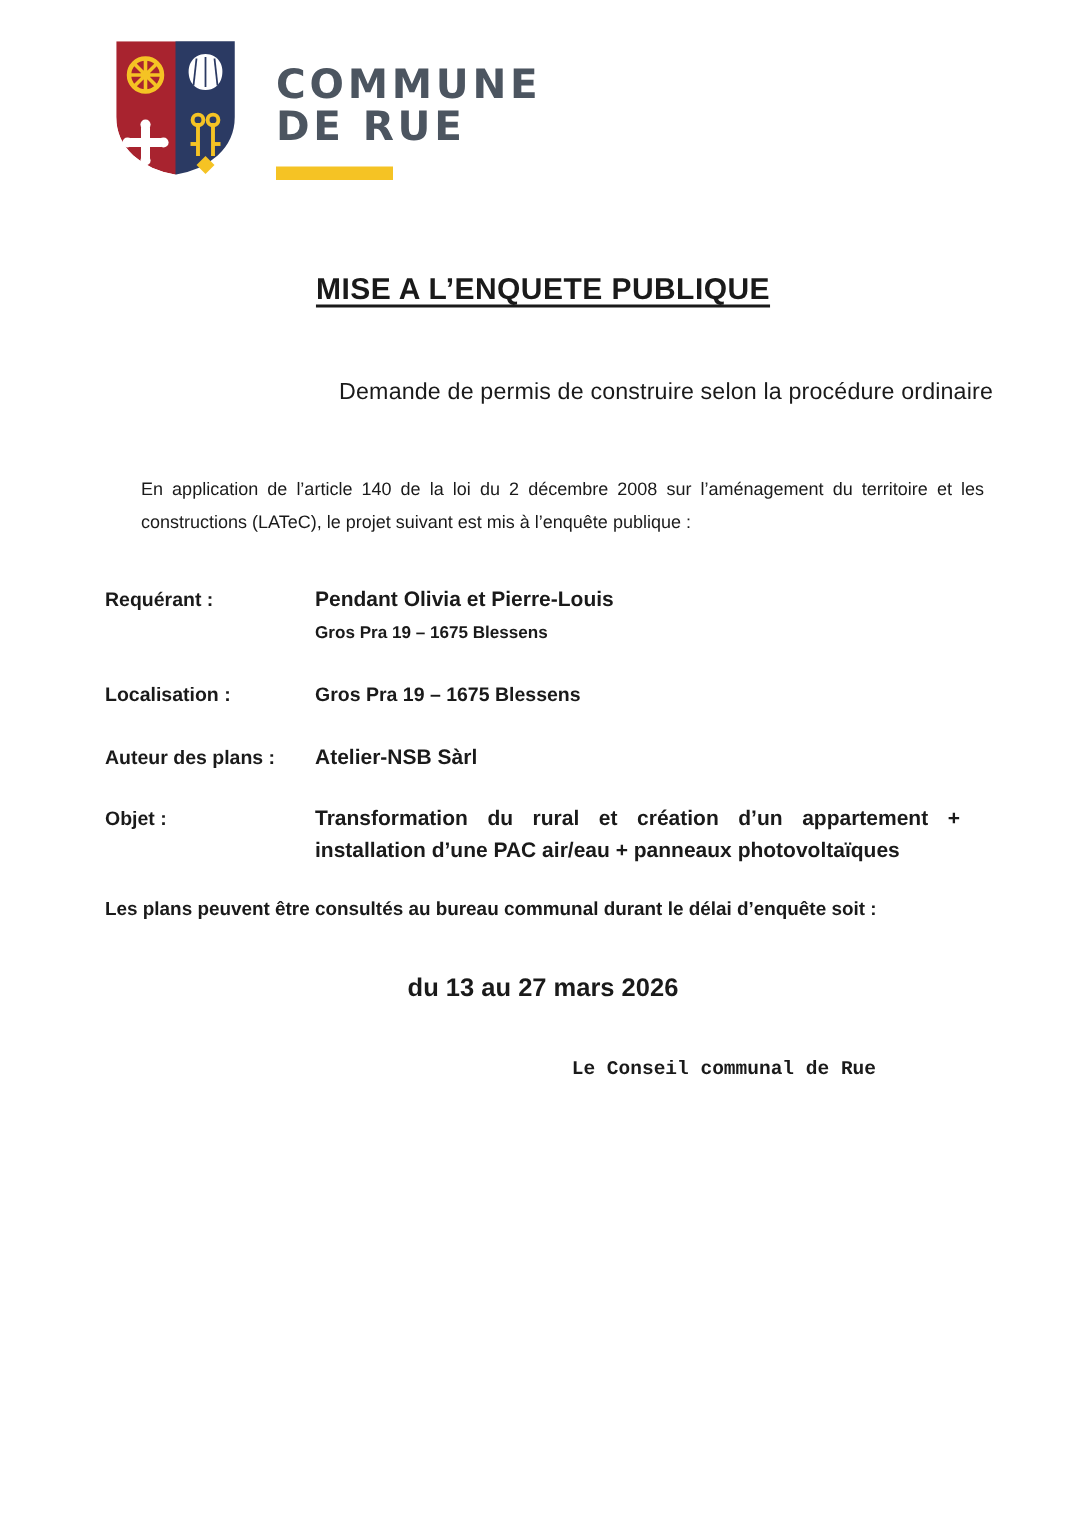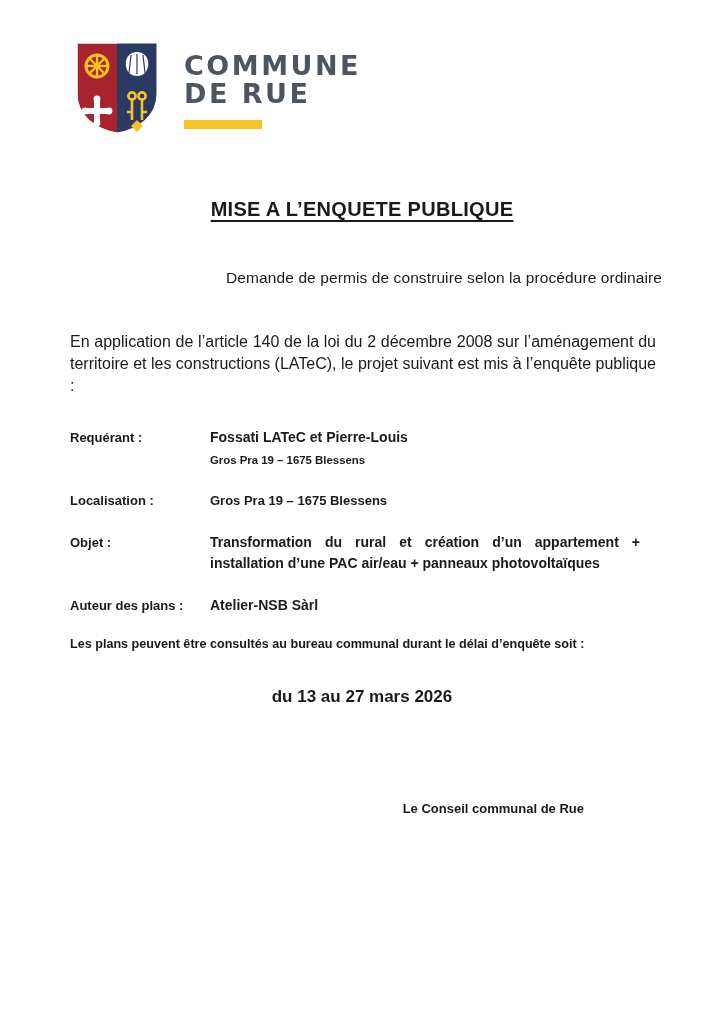--- a/index.html
+++ b/index.html
@@ -19,22 +19,22 @@
     width: 724px;
     height: 1024px;
     box-sizing: border-box;
     padding: 0 62px;
     position: relative;
   }
 
   
   .header {
     display: flex;
-    align-items: flex-start;
-    padding-top: 40px;
+    align-items: flex-end;
+    padding-top: 24px;
     padding-left: 12px;
   }
   .crest {
     width: 86px;
     height: 96px;
     position: relative;
     flex: 0 0 auto;
   }
   .crest svg { display: block; }
   .brand {
@@ -68,24 +68,25 @@
   }
   .subtitle {
     text-align: right;
     font-size: 15.5px;
     margin-top: 48px;
     letter-spacing: 0.1px;
   }
 
   .intro {
     margin-top: 44px;
-    font-size: 16px;
+    font-size: 12px;
     line-height: 22px;
     text-align: justify;
     padding: 0 6px 0 8px;
+    margin-left: 24px;
   }
 
   
   .fields {
     margin-top: 30px;
     padding-left: 8px;
   }
   .field-row {
     display: flex;
     margin-bottom: 21px;
@@ -130,25 +131,26 @@
     margin-top: 36px;
   }
   .closing {
     margin-top: 38px;
     font-size: 12.6px;
     line-height: 22px;
     text-align: justify;
     padding: 0 6px 0 12px;
   }
   .signature {
-    margin-top: 94px;
+    margin-top: 36px;
     text-align: right;
     padding-right: 78px;
     font-size: 13px;
     font-weight: bold;
+    font-family: Liberation Mono, monospace;
   }
 </style>
 </head>
 <body>
 
 <div class="page">
 
   <div class="header">
     <div class="crest">
       <svg width="86" height="96" viewBox="0 0 86 96">
@@ -198,39 +200,39 @@
 
   <div class="main-title">MISE A L’ENQUETE PUBLIQUE</div>
   <div class="subtitle">Demande de permis de construire selon la procédure ordinaire</div>
   <div class="intro">En application de l’article 140 de la loi du 2 décembre 2008 sur l’aménagement du territoire et les constructions (LATeC), le projet suivant est mis à l’enquête publique :</div>
 
   <div class="fields">
 
     <div class="field-row">
       <div class="field-label">Requérant :</div>
       <div class="field-value">
-        <span>Fossati LATeC et Pierre-Louis</span>
+        <span>Pendant Olivia et Pierre-Louis</span>
         <span class="sub">Gros Pra 19 – 1675 Blessens</span>
       </div>
     </div>
 
 
     <div class="field-row">
       <div class="field-label">Localisation :</div>
       <div class="field-value normal">Gros Pra 19 – 1675 Blessens</div>
     </div>
 
     <div class="field-row">
+      <div class="field-label">Auteur des plans :</div>
+      <div class="field-value">Atelier-NSB Sàrl</div>
+    </div>
+
+    <div class="field-row">
       <div class="field-label">Objet :</div>
       <div class="field-value objet">Transformation du rural et création d’un appartement + installation d’une PAC air/eau + panneaux photovoltaïques</div>
-    </div>
-
-    <div class="field-row">
-      <div class="field-label">Auteur des plans :</div>
-      <div class="field-value">Atelier-NSB Sàrl</div>
     </div>
 
   </div>
 
   <div class="plans-note">Les plans peuvent être consultés au bureau communal durant le délai d’enquête soit :</div>
   <div class="dates">du 13 au 27 mars 2026</div>
   <div class="signature">Le Conseil communal de Rue</div>
 
 </div>
 

